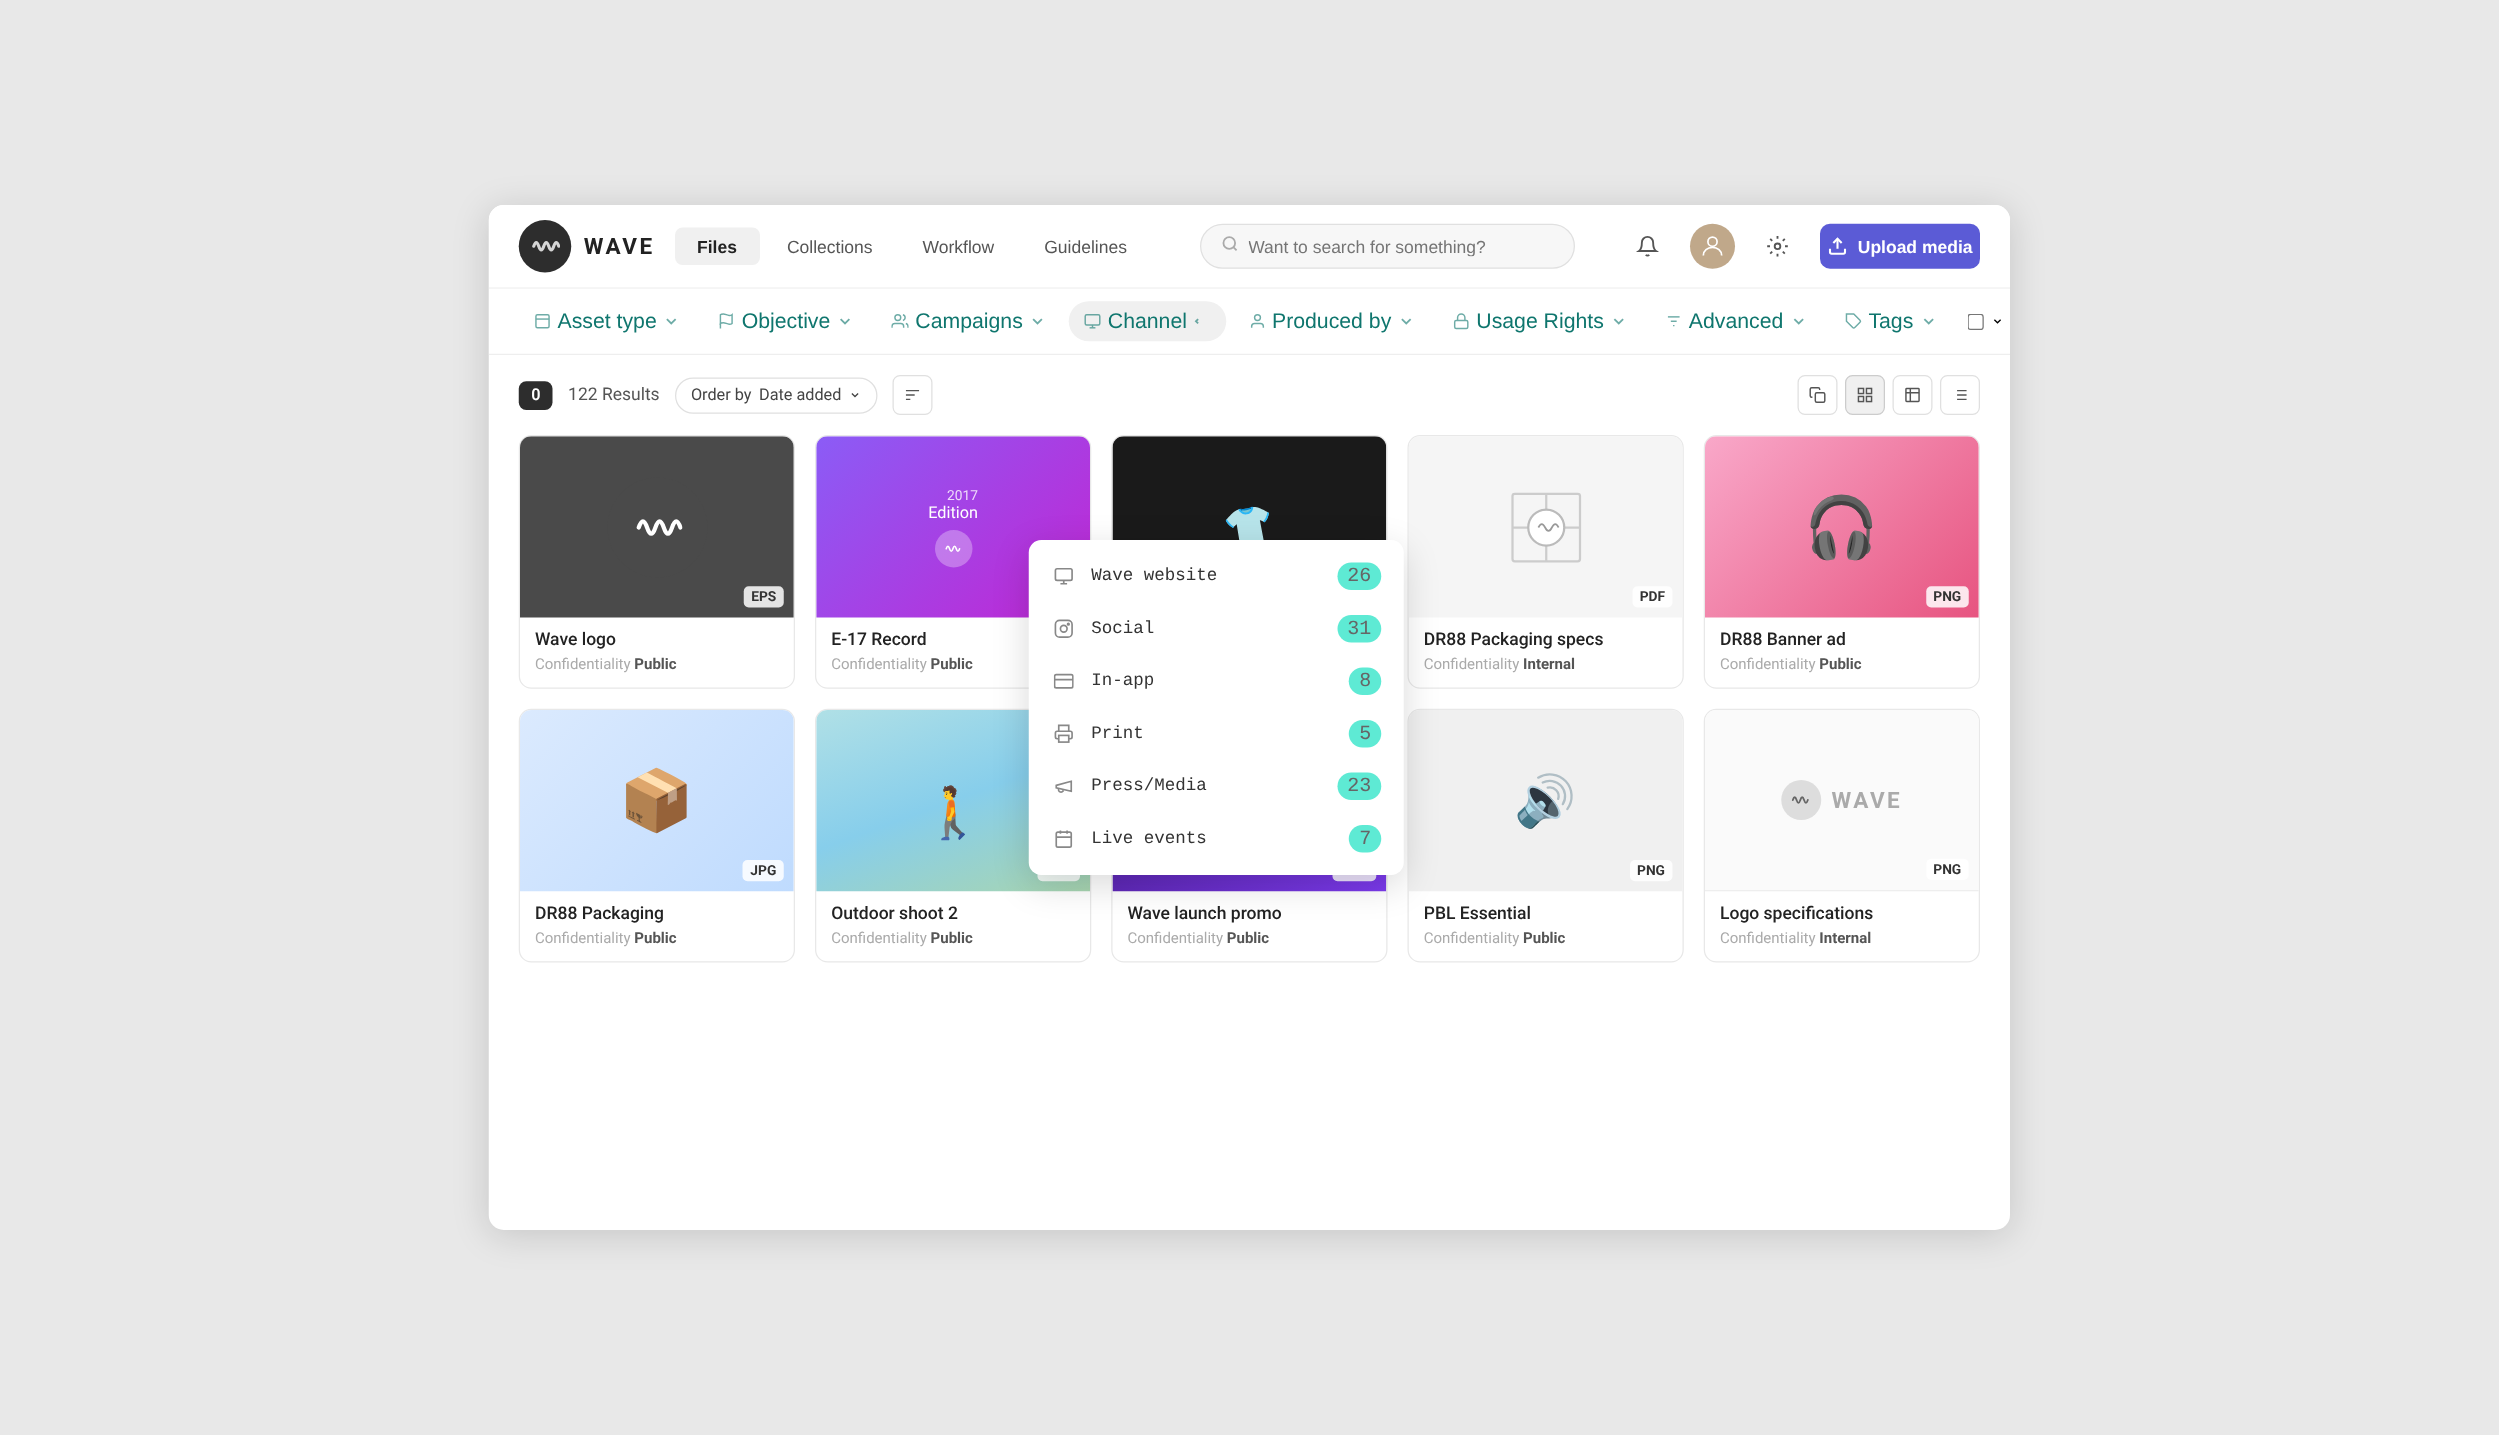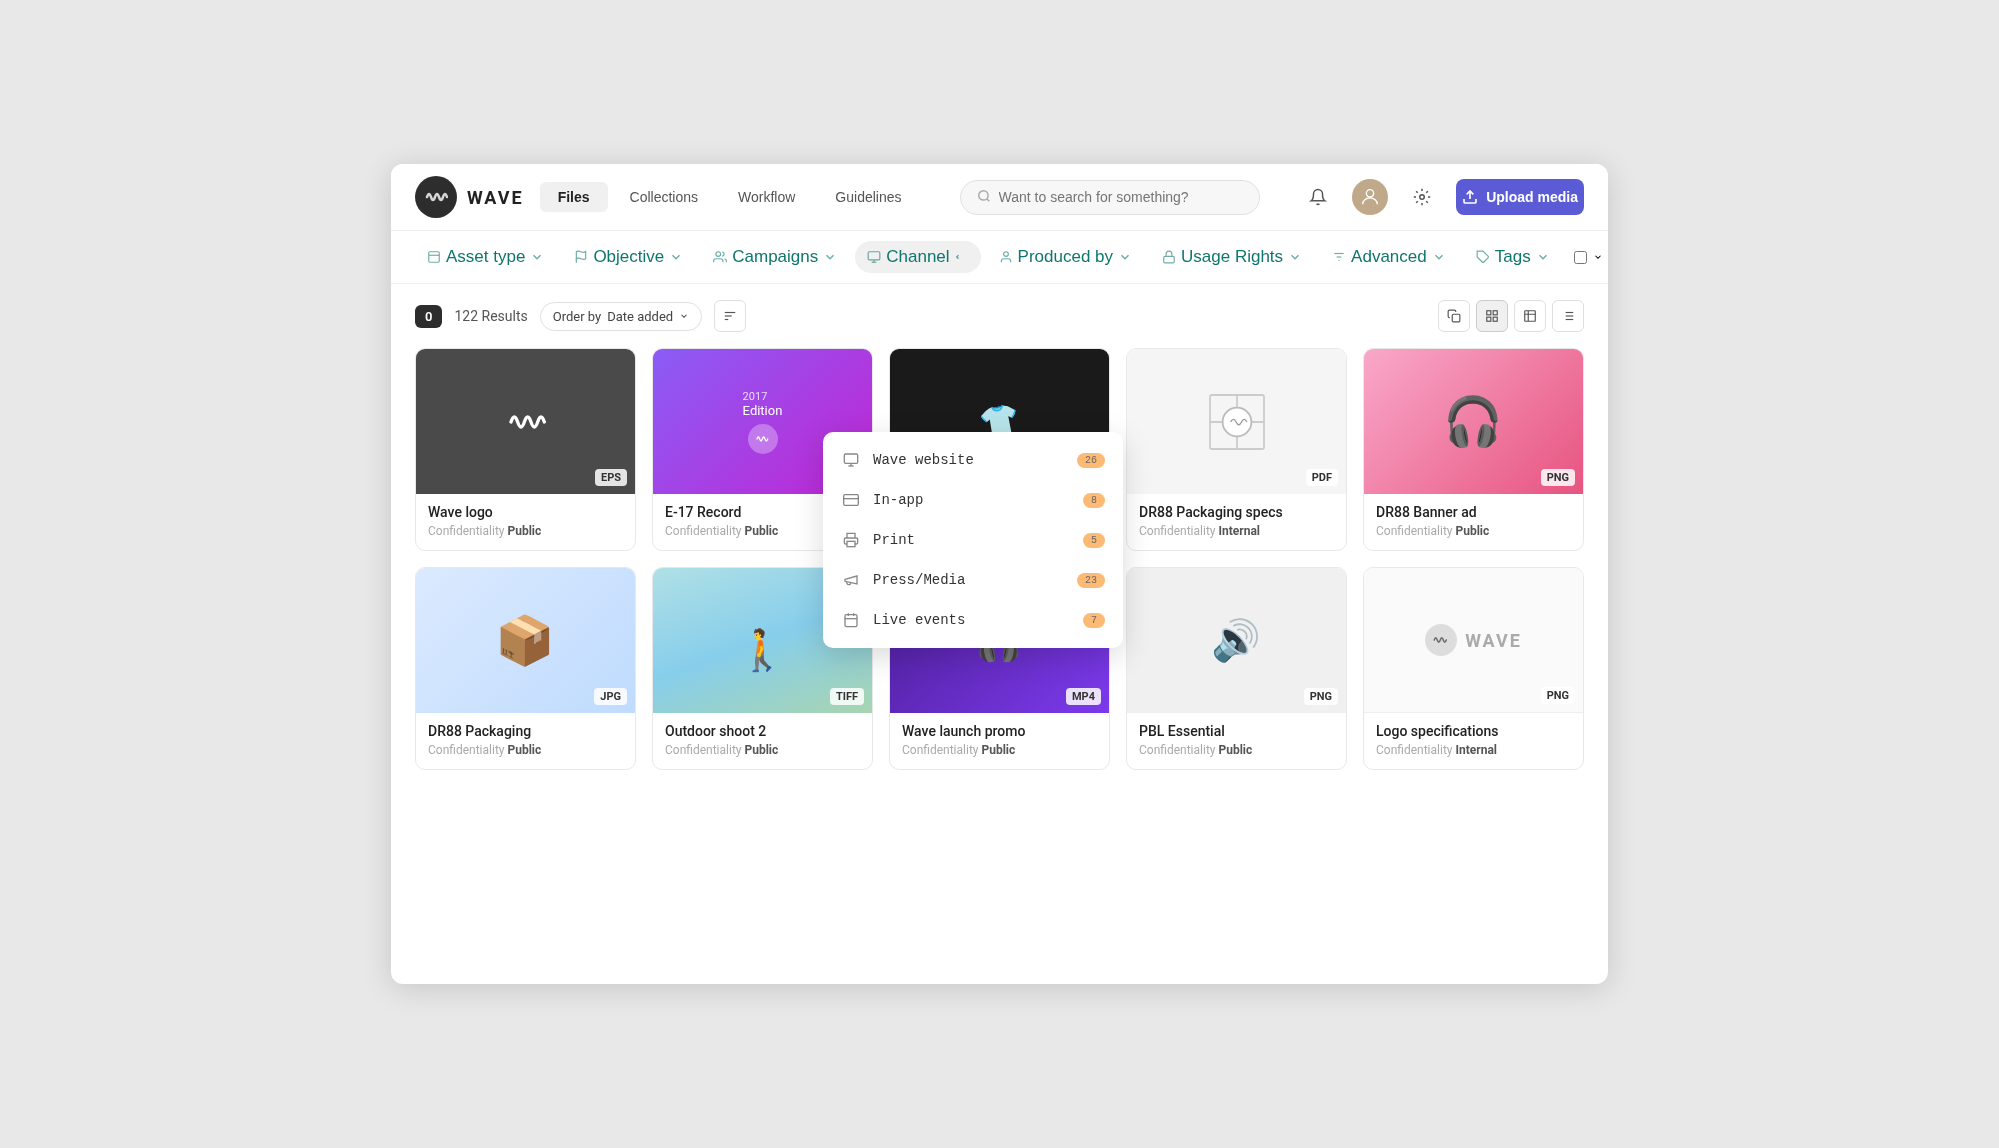--- a/index.html
+++ b/index.html
@@ -319,24 +319,24 @@
       width: 20px;
       height: 20px;
       color: #888;
       display: flex;
       align-items: center;
       justify-content: center;
       flex-shrink: 0;
     }
     .dropdown-item .item-label { flex: 1; }
     .dropdown-item .item-count {
-      background: #fdba74;
+      background: #5eead4;
       border-radius: 12px;
       padding: 2px 8px;
-      font-size: 10px;
+      font-size: 16px;
       color: #666;
       font-weight: 500;
     }
     
     .thumb-pink { background: linear-gradient(135deg, #f9a8c9, #e75480); }
     .thumb-purple { background: linear-gradient(135deg, #8b5cf6, #c026d3); }
     .thumb-dark { background: #1a1a1a; }
     .thumb-purple-dark { background: linear-gradient(135deg, #4c1d95, #7c3aed); }
     .thumb-gray { background: #f0f0f0; }
 
@@ -563,21 +563,21 @@
         <div class="asset-info">
           <div class="asset-name">Wave logo</div>
           <div class="asset-meta">
             <span>Confidentiality</span> <strong>Public</strong>
           </div>
         </div>
       </div>
 
       <div class="asset-card">
         <div class="asset-thumb thumb-purple">
-          <div style="text-align:left; color:white; padding:10px;">
+          <div style="text-align:right; color:white; padding:10px;">
             <div style="font-size:11px; opacity:0.8;">2017</div>
             <div style="font-size:13px; font-weight:400;">Edition</div>
             <div style="width:30px;height:30px;background:rgba(255,255,255,0.3);border-radius:50%;display:flex;align-items:center;justify-content:center;margin:6px auto 0;">
               <svg width="16" height="16" viewBox="0 0 24 24" fill="none">
                   <path d="M3 12 Q5 6,7 12 Q9 18,11 12 Q13 6,15 12 Q17 18,19 12" stroke="white" stroke-width="2" fill="none" stroke-linecap="round"></path>
                 </svg>
             </div>
           </div>
         </div>
         <div class="asset-info">
@@ -714,20 +714,31 @@
               <line x1="8" y1="21" x2="16" y2="21"></line>
               <line x1="12" y1="17" x2="12" y2="21"></line>
             </svg>
         </span>
         <span class="item-label">Wave website</span>
         <span class="item-count">26</span>
       </div>
       <div class="dropdown-item">
         <span class="item-icon">
           <svg width="16" height="16" viewBox="0 0 24 24" fill="none" stroke="currentColor" stroke-width="2">
+              <rect x="2" y="2" width="20" height="20" rx="5"></rect>
+              <circle cx="12" cy="12" r="4"></circle>
+              <circle cx="17.5" cy="6.5" r="1" fill="currentColor"></circle>
+            </svg>
+        </span>
+        <span class="item-label">Social</span>
+        <span class="item-count">31</span>
+      </div>
+      <div class="dropdown-item">
+        <span class="item-icon">
+          <svg width="16" height="16" viewBox="0 0 24 24" fill="none" stroke="currentColor" stroke-width="2">
               <rect x="1" y="4" width="22" height="16" rx="2"></rect>
               <line x1="1" y1="10" x2="23" y2="10"></line>
             </svg>
         </span>
         <span class="item-label">In-app</span>
         <span class="item-count">8</span>
       </div>
       <div class="dropdown-item">
         <span class="item-icon">
           <svg width="16" height="16" viewBox="0 0 24 24" fill="none" stroke="currentColor" stroke-width="2">

